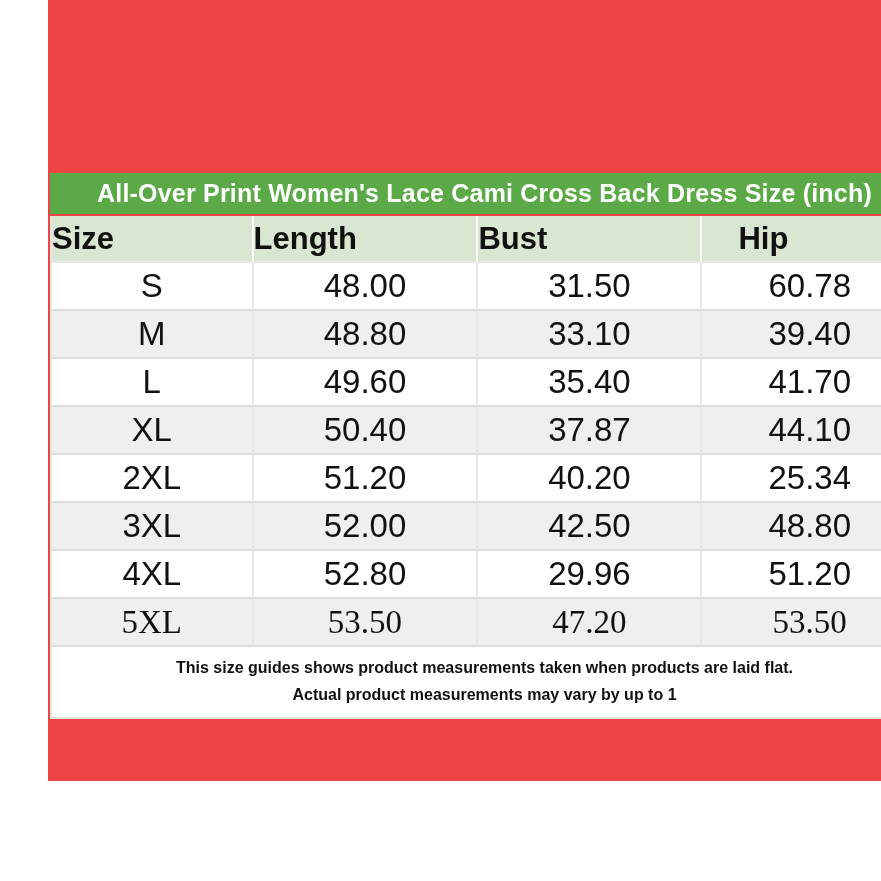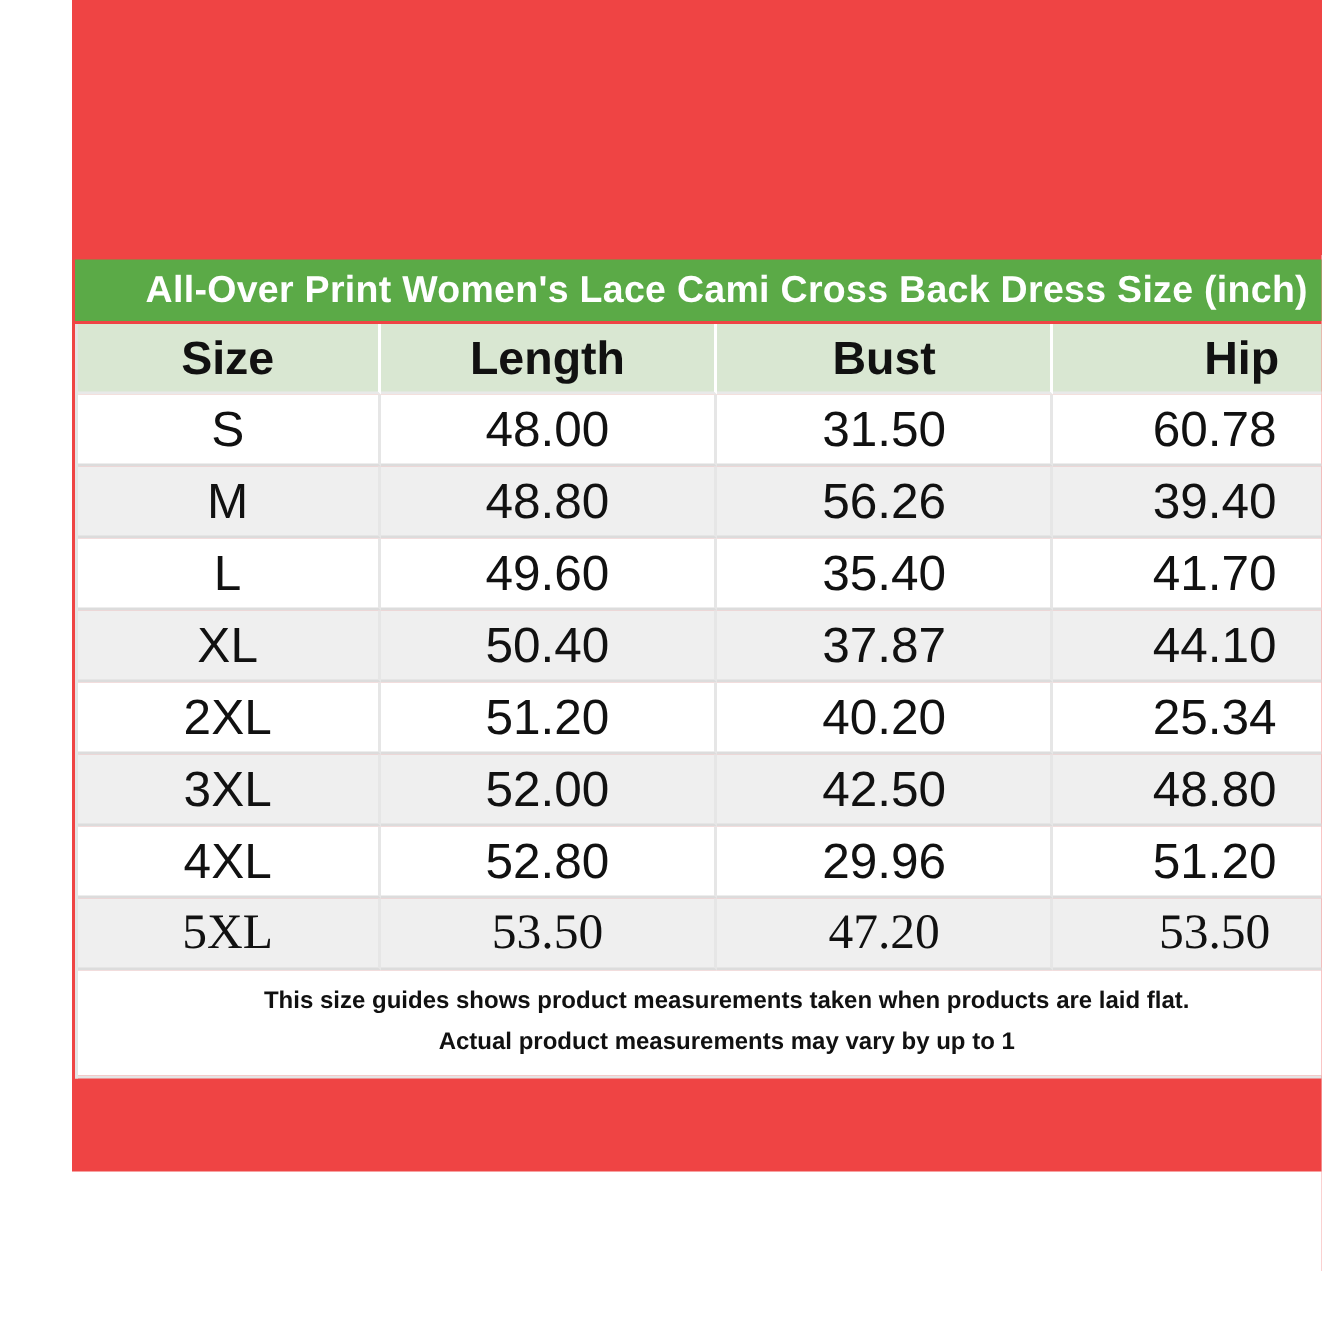--- a/index.html
+++ b/index.html
@@ -47,21 +47,21 @@
   }
   col.c-size   { width: 23.3%; }
   col.c-length { width: 26.0%; }
   col.c-bust   { width: 25.9%; }
   col.c-hip    { width: 24.8%; }
   .size-table th {
     background: #d9e7d2;
     font-weight: bold;
     font-size: 31px;
     height: 45px;
-    text-align: center;
+    text-align: left;
     border-right: 2px solid #ffffff;
     border-bottom: 2px solid #e9e9e9;
     padding: 0;
   }
   .size-table th:last-child { border-right: none; padding-left: 36px; }
   .size-table tbody td {
     background: #ffffff;
     font-size: 33px;
     font-weight: normal;
     height: 46px;
@@ -112,21 +112,21 @@
       <tbody>
           <tr>
             <td>S</td>
             <td>48.00</td>
             <td>31.50</td>
             <td>60.78</td>
           </tr>
           <tr class="alt">
             <td>M</td>
             <td>48.80</td>
-            <td>56.26</td>
+            <td>33.10</td>
             <td>39.40</td>
           </tr>
           <tr>
             <td>L</td>
             <td>49.60</td>
             <td>35.40</td>
             <td>41.70</td>
           </tr>
           <tr class="alt">
             <td>XL</td>

